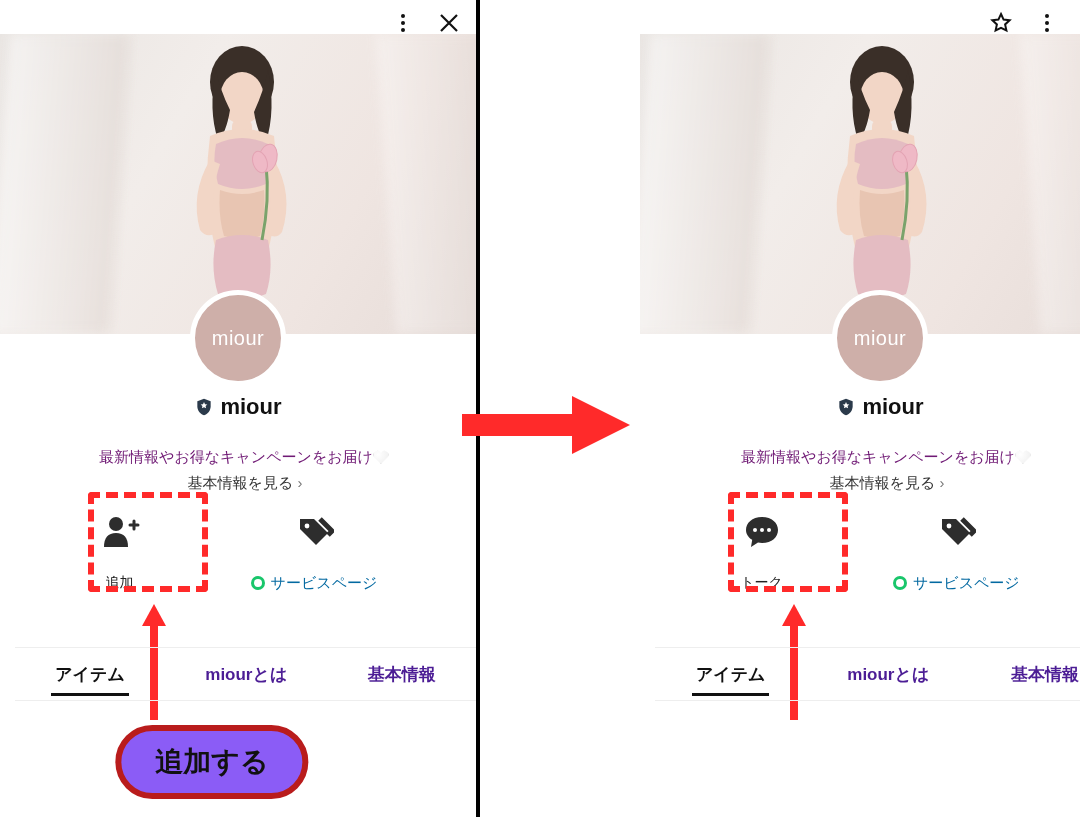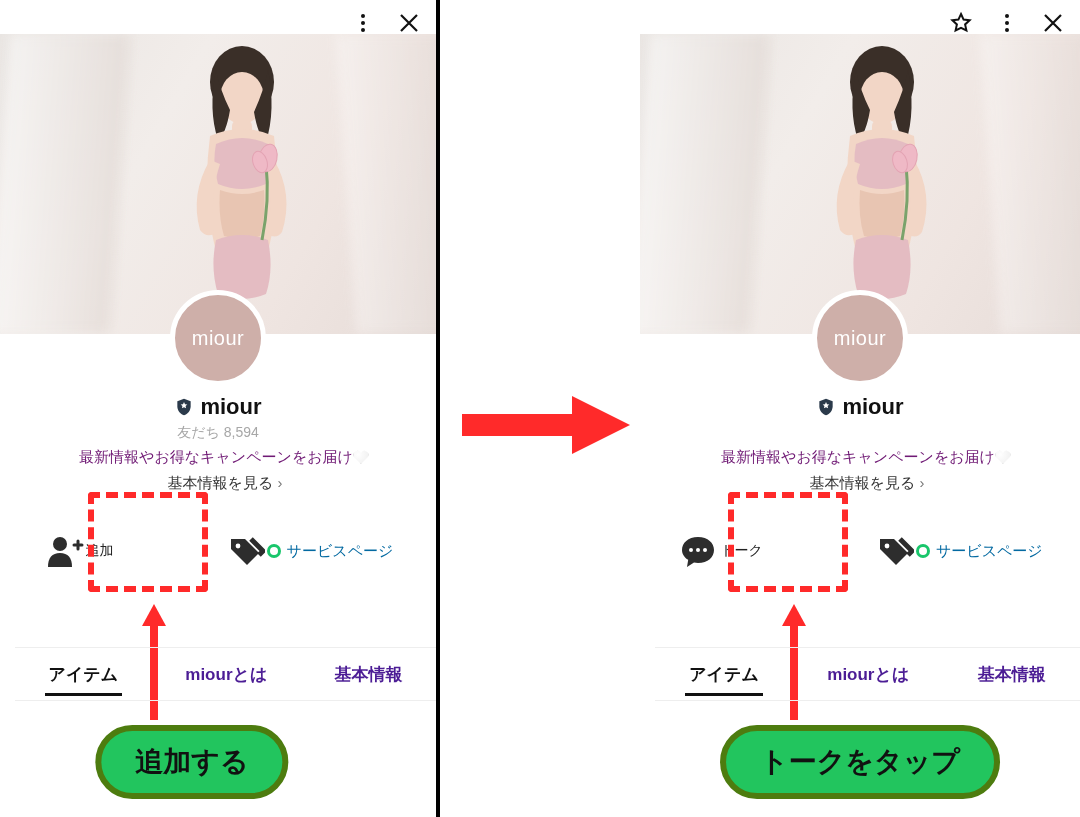--- a/index.html
+++ b/index.html
@@ -7,21 +7,21 @@
     font-family: -apple-system, "Hiragino Sans", "Hiragino Kaku Gothic ProN", sans-serif;
     background: #fff;
     width: 1080px;
     height: 817px;
     position: relative;
     overflow: hidden;
   }
   .pane {
     position: absolute;
     top: 0;
-    width: 440px;
+    width: 480px;
     height: 817px;
     background: #fff;
   }
   .pane-left { left: 0; border-right: 4px solid #000; }
   .pane-right { left: 640px; }
 
   
   .top-icons {
     position: absolute;
     top: 6px; right: 6px;
@@ -101,21 +101,21 @@
     position:absolute; top:474px; left:14px; right:0;
     text-align:center; color:#333; font-size:15px;
   }
   .more .chev { color:#777; }
 
   
   .actions {
     position:absolute; top:508px; left:0; right:0; height:86px;
     display:flex; align-items:center; justify-content:center; gap:110px;
   }
-  .action-btn { display:flex; flex-direction:row; align-items:center; gap:1px; color:#222; font-size:14px;text-align:center; }
+  .action-btn { display:flex; flex-direction:column; align-items:center; gap:22px; color:#222; font-size:14px;text-align:center; }
   .action-btn .ic { width:42px; height:42px; display:flex; align-items:center; justify-content:center; }
   .action-btn .ic svg { width:40px; height:40px; }
   .svc-line { display:flex; align-items:center; gap:6px; color:#0369a1; font-size:15px; }
   .svc-dot { width:14px; height:14px; border-radius:50%; background:#19c66b; position:relative; }
   .svc-dot::after { content:""; position:absolute; inset:3px; border-radius:50%; background:#fff; }
   .svc-dot::before { content:""; position:absolute; inset:5px; border-radius:50%; background:#19c66b; }
 
   
   .tabs {
     position:absolute; bottom:116px; left:15px; right:0; height:54px;
@@ -144,22 +144,22 @@
     pointer-events:none;
   }
   .arrow-up svg { width:28px; height:120px; }
   .pane-right .arrow-up { left:140px; }
 
   
   .caption {
     position:absolute; left:50%; transform:translateX(-50%);
     bottom:18px;
     padding:12px 34px;
-    border:6px solid #4d7c0f; border-radius:44px;
-    background:#22c55e; font-weight:800; font-size:28px; color:#111;
+    border:6px solid #b91c1c; border-radius:44px;
+    background:#8b5cf6; font-weight:800; font-size:28px; color:#111;
     white-space:nowrap;
   }
   .pane-left .caption { transform:translateX(-50%) translateX(-26px); }
 
   
   .big-arrow {
     position:absolute; top:390px; left:462px; width:170px; height:70px;
     pointer-events:none;
   }
   .big-arrow svg { width:170px; height:70px; }
@@ -208,23 +208,20 @@
   <div class="name-row">
     <span class="shield">
       <svg viewBox="0 0 24 24">
           <path fill="#2b3a4b" d="M12 2 L20 5 V11 C20 16 16.5 20.5 12 22 C7.5 20.5 4 16 4 11 V5 Z"></path>
           <path fill="#fff" d="M12 6 l1.2 2.6 2.8 .3 -2.1 1.9 .6 2.8 L12 12.2 9.5 13.6 l.6-2.8 -2.1-1.9 2.8-.3z"></path>
         </svg>
     </span>
     <span>miour</span>
   </div>
 
-  <div class="friends">
-    <span>友だち </span><span>8,594</span>
-  </div>
 
   <div class="desc">
     <span>最新情報やお得なキャンペーンをお届け</span><span class="heart"></span>
   </div>
 
   <div class="more">
     <span>基本情報を見る</span> <span class="chev">›</span>
   </div>
 
   <div class="actions">
@@ -366,21 +363,20 @@
         <path d="M2 26 L14 4 L26 26 Z" fill="#ff2a2a"></path>
       </svg>
   </div>
 
   <div class="tabs">
     <div class="tab active">アイテム</div>
     <div class="tab">miourとは</div>
     <div class="tab">基本情報</div>
   </div>
 
-  <div class="caption">トークをタップ</div>
 </div>
 
 <div class="big-arrow">
   <svg viewBox="0 0 170 70">
       <path d="M0 35 H120" stroke="#ff2a2a" stroke-width="22" fill="none"></path>
       <path d="M110 6 L168 35 L110 64 Z" fill="#ff2a2a"></path>
     </svg>
 </div>
 
 </body></html>

